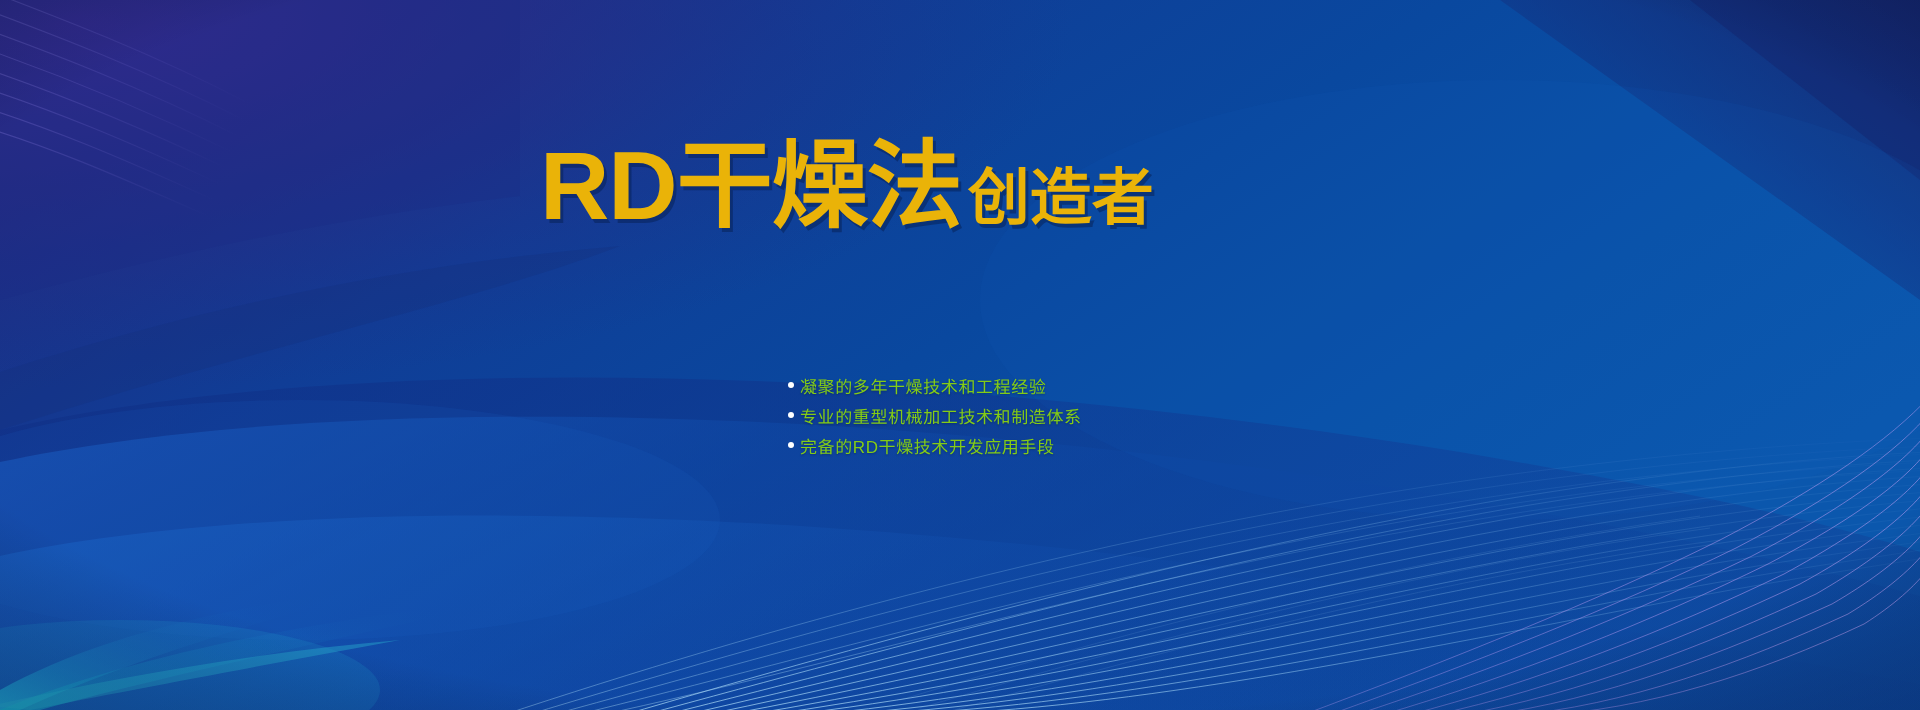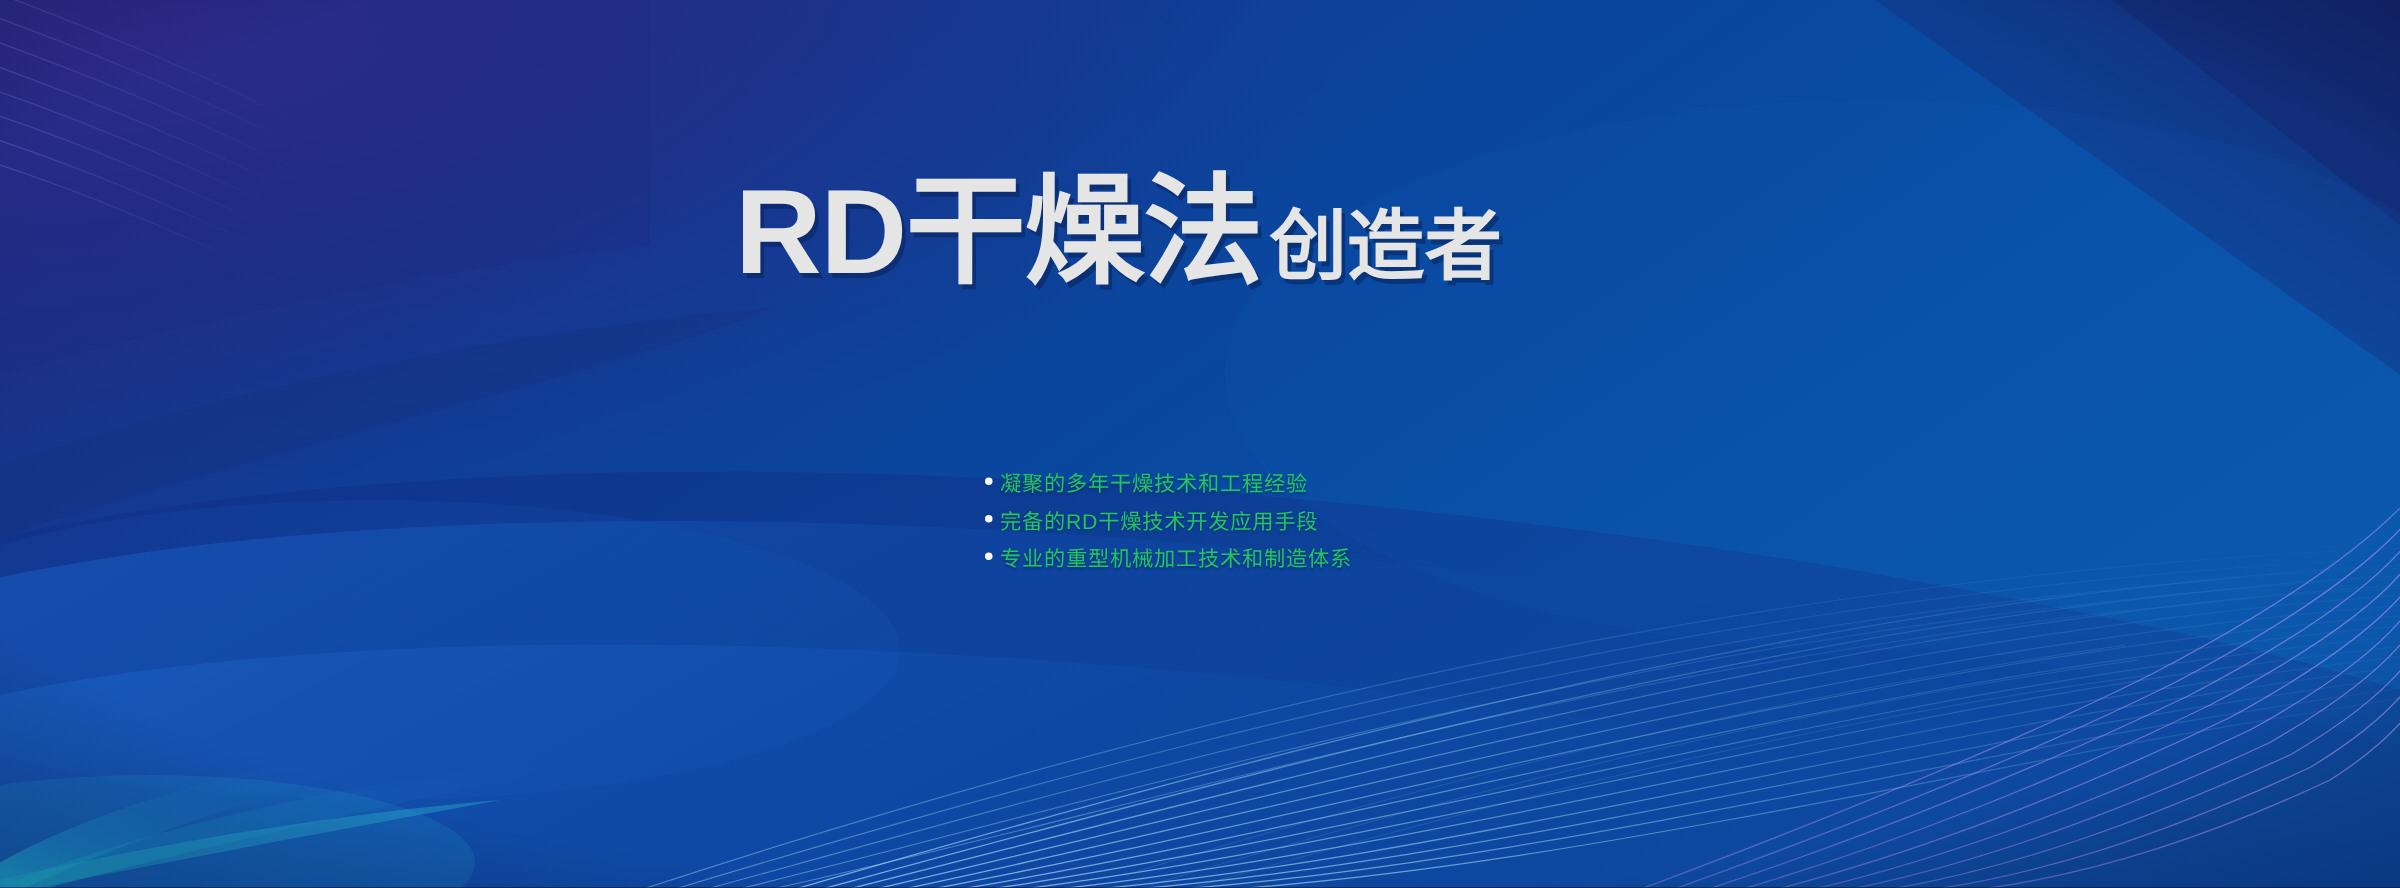--- a/index.html
+++ b/index.html
@@ -30,23 +30,22 @@
     position: absolute;
     inset: 0;
     z-index: 20;
   }
   .headline {
     position: absolute;
     left: 540px;
     top: 138px;
     white-space: nowrap;
     line-height: 1;
-    color: #e5e5e5;
+    color: #eab308;
     text-shadow: 3px 4px 0 rgba(8, 34, 90, 0.55);
-    margin-left: 48px;
   }
   .headline .big {
     font-size: 96px;
     font-weight: 900;
     letter-spacing: -1px;
     vertical-align: baseline;
   }
   .headline .small {
     font-size: 62px;
     font-weight: 900;
@@ -59,21 +58,21 @@
     left: 788px;
     top: 370px;
     list-style: none;
     margin: 0;
     padding: 0;
   }
   .bullets li {
     display: flex;
     align-items: center;
     height: 30px;
-    color: #22c55e;
+    color: #84cc16;
     font-size: 17px;
     font-weight: 400;
     letter-spacing: 0.6px;
     white-space: nowrap;
     text-shadow: 0 1px 2px rgba(4, 26, 72, 0.45);
   }
   .bullets .dot {
     width: 6px;
     height: 6px;
     border-radius: 50%;
@@ -264,22 +263,22 @@
       <span class="big">RD干燥法</span><span class="small">创造者</span>
     </div>
 
     <ul class="bullets">
       <li>
         <span class="dot"></span>
         <span>凝聚的多年干燥技术和工程经验</span>
       </li>
       <li>
         <span class="dot"></span>
-        <span>完备的RD干燥技术开发应用手段</span>
+        <span>专业的重型机械加工技术和制造体系</span>
       </li>
       <li>
         <span class="dot"></span>
-        <span>专业的重型机械加工技术和制造体系</span>
+        <span>完备的RD干燥技术开发应用手段</span>
       </li>
     </ul>
 
   </div>
 </div>
 
 </body></html>

